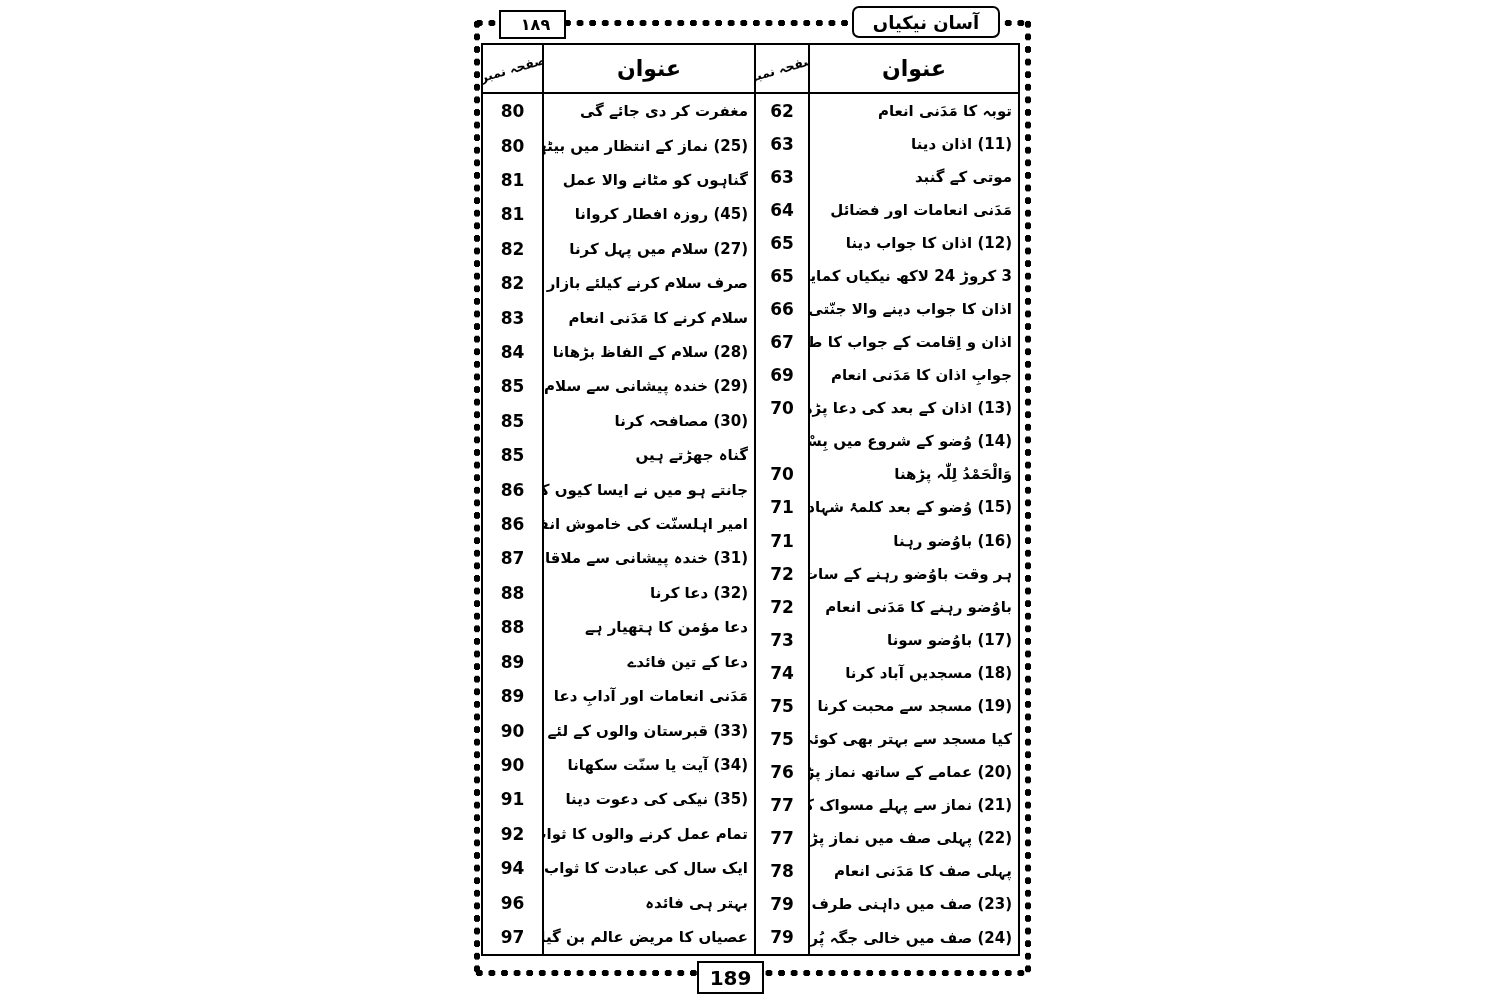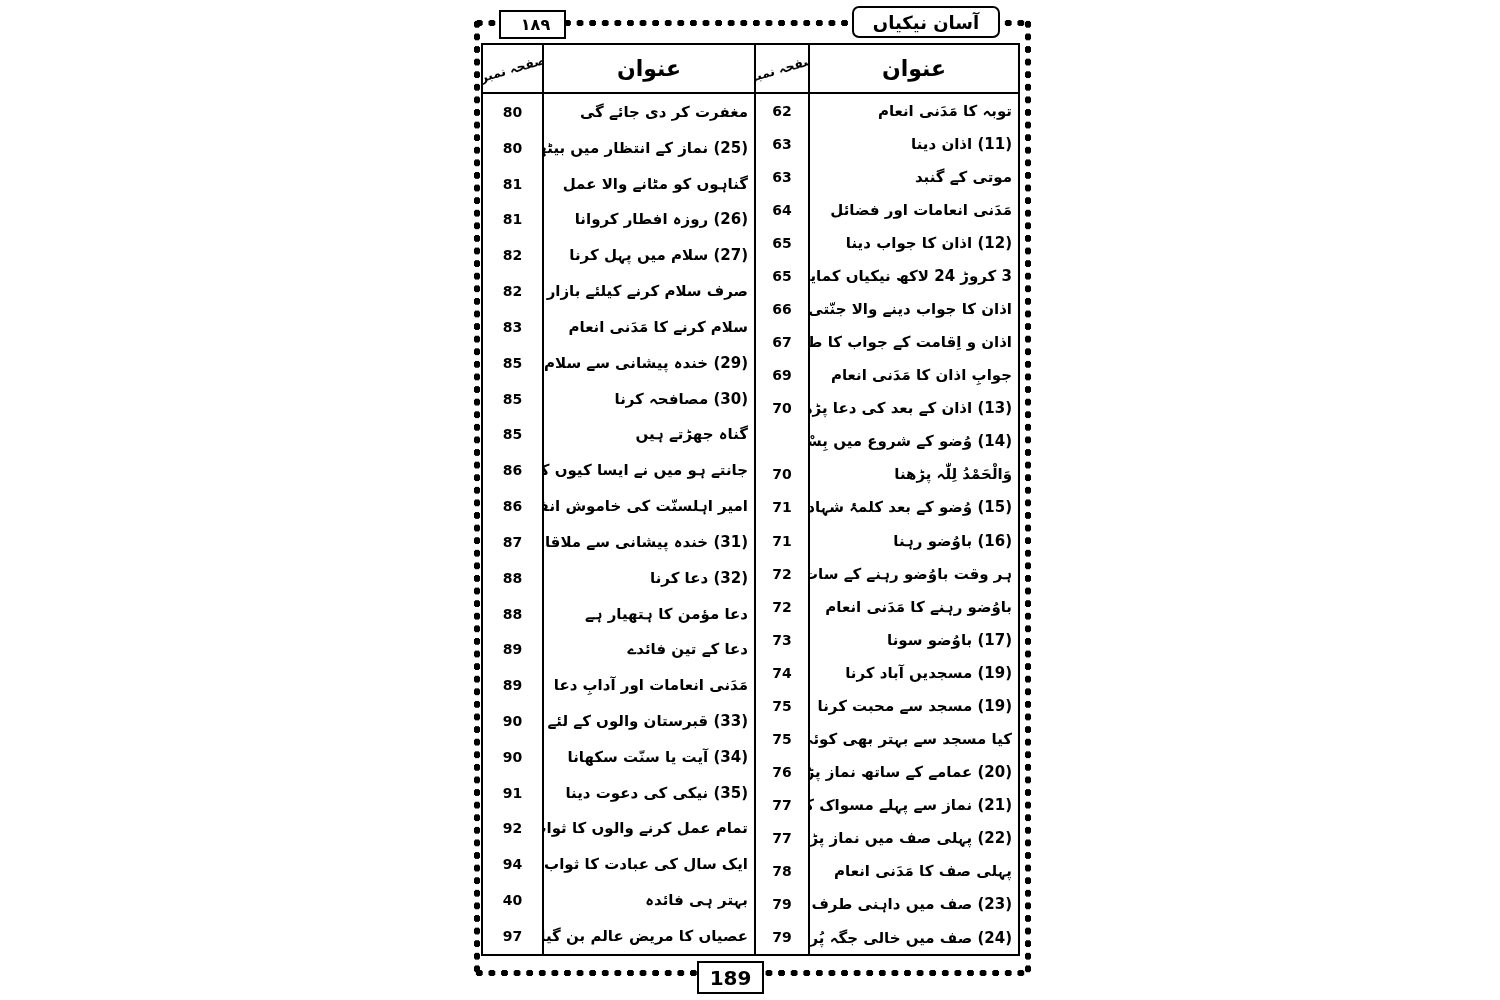--- a/index.html
+++ b/index.html
@@ -46,21 +46,21 @@
   .half{display:flex;flex-direction:column;box-sizing:border-box;min-width:0;}
   .half-l{width:271px;}
   .half-r{flex:1;border-left:2.2px solid #000;}
   .thead{height:47px;flex:0 0 47px;display:grid;border-bottom:2.6px solid #000;}
   .half-l .thead,.half-l .trow{grid-template-columns:61px 1fr;}
   .half-r .thead,.half-r .trow{grid-template-columns:54px 1fr;}
   .tbody{flex:1;display:flex;flex-direction:column;min-height:0;}
   .trow{flex:1 1 0;display:grid;min-height:0;}
   .cell{display:flex;align-items:center;box-sizing:border-box;min-width:0;}
   .ncell{border-right:2.2px solid #000;justify-content:center;}
-  .num{font-weight:bold;font-size:14px;}
+  .num{font-weight:bold;font-size:17px;}
   .title{
     direction:rtl;justify-content:flex-start;padding:12px 6px;
     font-size:15px;font-weight:bold;white-space:nowrap;overflow:hidden;
   }
   .th{font-weight:bold;direction:rtl;overflow:hidden;}
   .th-num span{display:inline-block;transform:rotate(-16deg);font-size:12.5px;white-space:nowrap;}
   .th-title{font-size:22px;}
 </style>
 </head>
 <body>
@@ -98,35 +98,39 @@
           <div class="trow">
             <div class="cell ncell num">80</div>
             <div class="cell title">(25) نماز کے انتظار میں بیٹھنا</div>
           </div>
           <div class="trow">
             <div class="cell ncell num">81</div>
             <div class="cell title">گناہوں کو مٹانے والا عمل</div>
           </div>
           <div class="trow">
             <div class="cell ncell num">81</div>
-            <div class="cell title">(26) روزہ افطار کروانا</div>
+            <div class="cell title">(45) روزہ افطار کروانا</div>
           </div>
           <div class="trow">
             <div class="cell ncell num">82</div>
             <div class="cell title">(27) سلام میں پہل کرنا</div>
           </div>
           <div class="trow">
             <div class="cell ncell num">82</div>
             <div class="cell title">صرف سلام کرنے کیلئے بازار جایا کرتے</div>
           </div>
           <div class="trow">
             <div class="cell ncell num">83</div>
             <div class="cell title">سلام کرنے کا مَدَنی انعام</div>
           </div>
           <div class="trow">
+            <div class="cell ncell num">84</div>
+            <div class="cell title">(28) سلام کے الفاظ بڑھانا</div>
+          </div>
+          <div class="trow">
             <div class="cell ncell num">85</div>
             <div class="cell title">(29) خندہ پیشانی سے سلام کرنا</div>
           </div>
           <div class="trow">
             <div class="cell ncell num">85</div>
             <div class="cell title">(30) مصافحہ کرنا</div>
           </div>
           <div class="trow">
             <div class="cell ncell num">85</div>
             <div class="cell title">گناہ جھڑتے ہیں</div>
@@ -173,21 +177,21 @@
           </div>
           <div class="trow">
             <div class="cell ncell num">92</div>
             <div class="cell title">تمام عمل کرنے والوں کا ثواب ملے گا</div>
           </div>
           <div class="trow">
             <div class="cell ncell num">94</div>
             <div class="cell title">ایک سال کی عبادت کا ثواب</div>
           </div>
           <div class="trow">
-            <div class="cell ncell num">40</div>
+            <div class="cell ncell num">96</div>
             <div class="cell title">بہتر ہی فائدہ</div>
           </div>
           <div class="trow">
             <div class="cell ncell num">97</div>
             <div class="cell title">عصیاں کا مریض عالم بن گیا</div>
           </div>
         </div>
     </div>
 
     <div class="half half-r">
@@ -263,21 +267,21 @@
           <div class="trow">
             <div class="cell ncell num">72</div>
             <div class="cell title">باوُضو رہنے کا مَدَنی انعام</div>
           </div>
           <div class="trow">
             <div class="cell ncell num">73</div>
             <div class="cell title">(17) باوُضو سونا</div>
           </div>
           <div class="trow">
             <div class="cell ncell num">74</div>
-            <div class="cell title">(19) مسجدیں آباد کرنا</div>
+            <div class="cell title">(18) مسجدیں آباد کرنا</div>
           </div>
           <div class="trow">
             <div class="cell ncell num">75</div>
             <div class="cell title">(19) مسجد سے محبت کرنا</div>
           </div>
           <div class="trow">
             <div class="cell ncell num">75</div>
             <div class="cell title">کیا مسجد سے بہتر بھی کوئی جگہ ہے؟</div>
           </div>
           <div class="trow">

